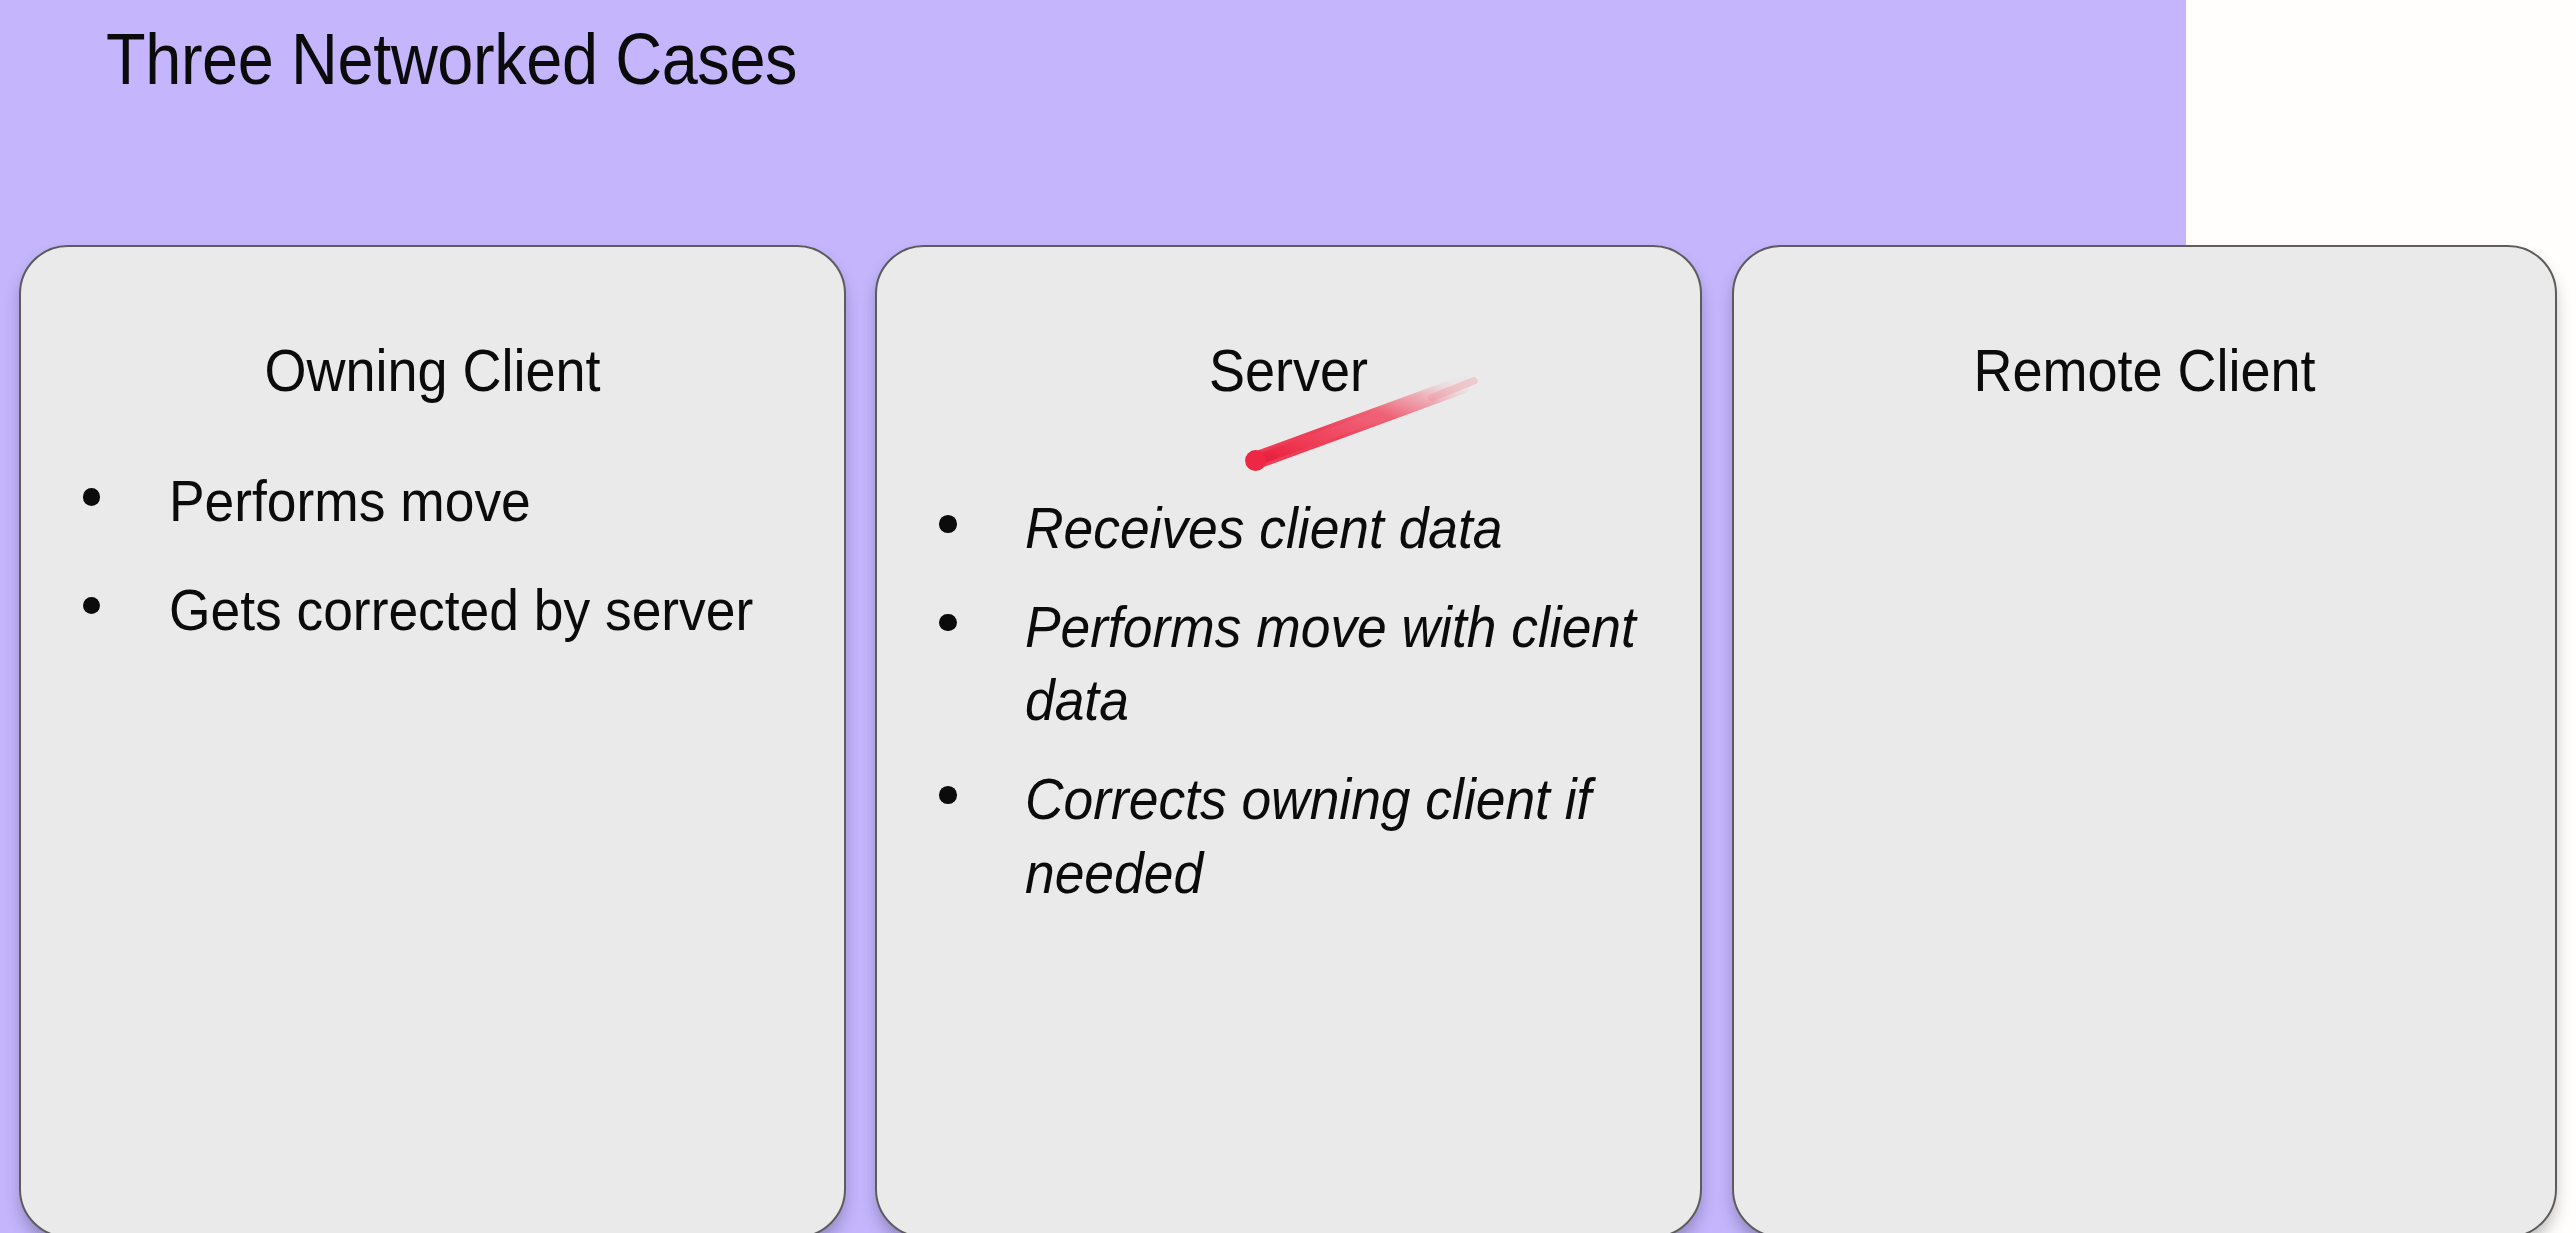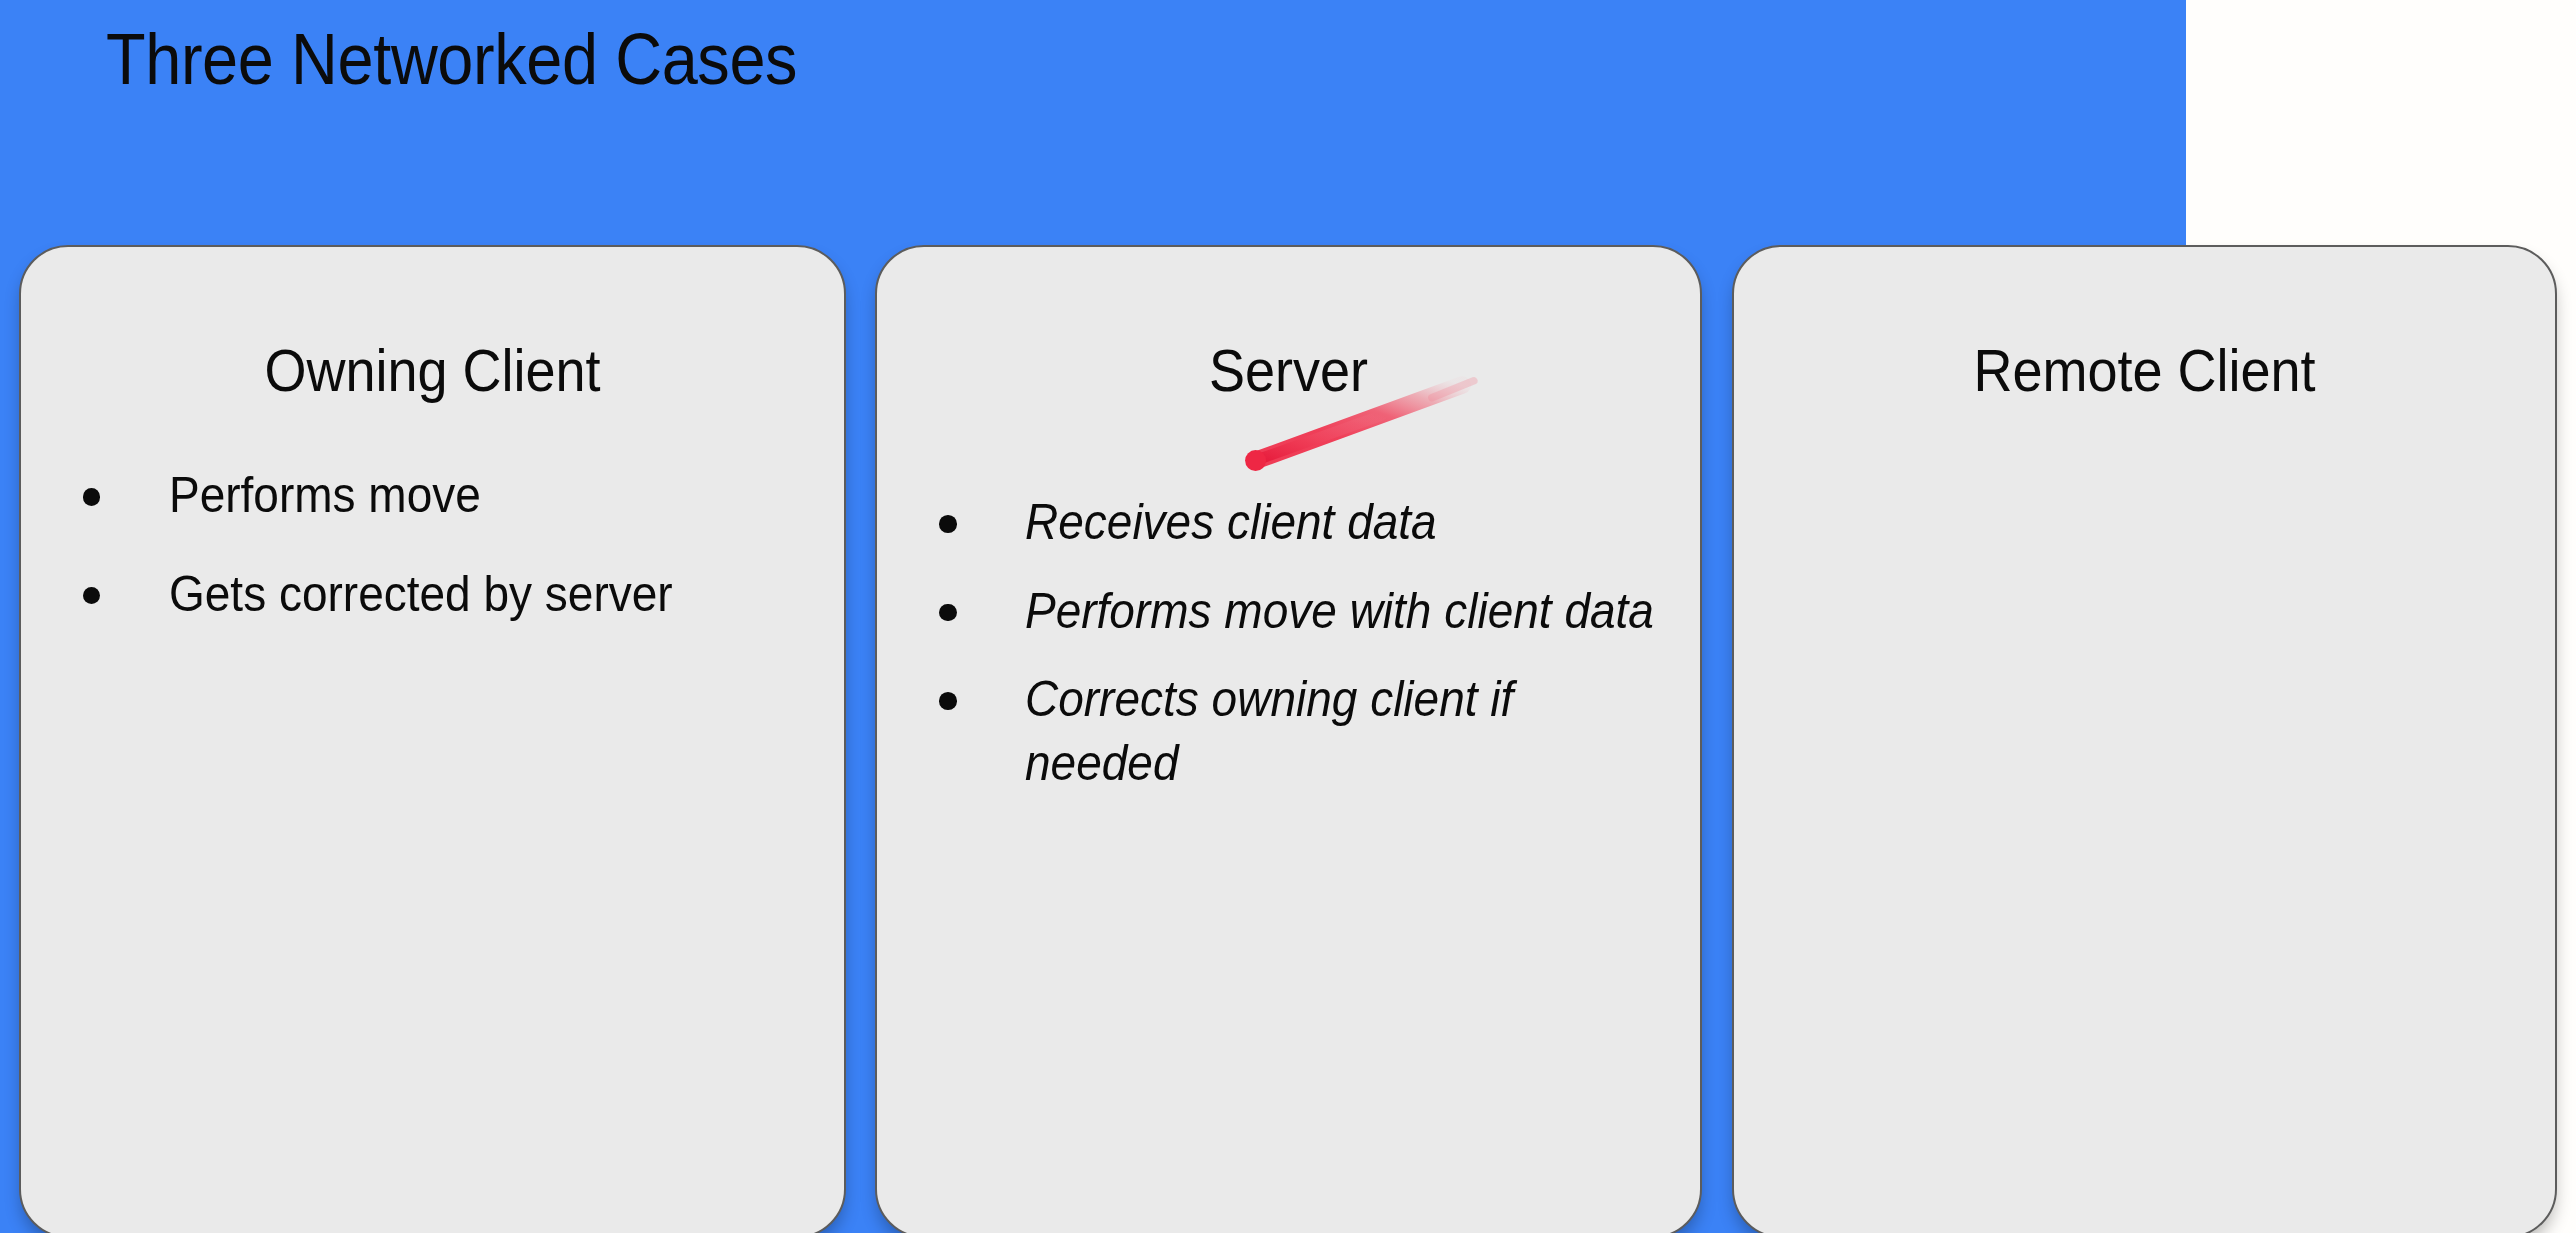--- a/index.html
+++ b/index.html
@@ -14,21 +14,21 @@
     font-family: "Liberation Sans", "DejaVu Sans", sans-serif;
     overflow: hidden;
     position: relative;
   }
 
   #slide {
     position: absolute;
     left: 0; top: 0;
     width: 2186px;
     height: 1233px;
-    background: #3b82f6;
+    background: #c4b5fd;
   }
 
   
   #slide-title {
     position: absolute;
     left: 106px;
     top: 18.5px;
     font-size: 72px;
     line-height: 1.12;
     letter-spacing: -0.4px;
@@ -89,21 +89,21 @@
     top: 217px;
     margin: 0;
     padding: 0;
     list-style: none;
   }
 
   .bullet {
     position: relative;
     padding-left: 103px;
     margin-bottom: 35px;
-    font-size: 50px;
+    font-size: 58px;
     line-height: 1.27;
     color: #0b0b0b;
     font-weight: 400;
   }
   .bullet-text {
     display: inline-block;
     transform: scaleX(0.92);
     transform-origin: left top;
     width: 108.7%;
   }

